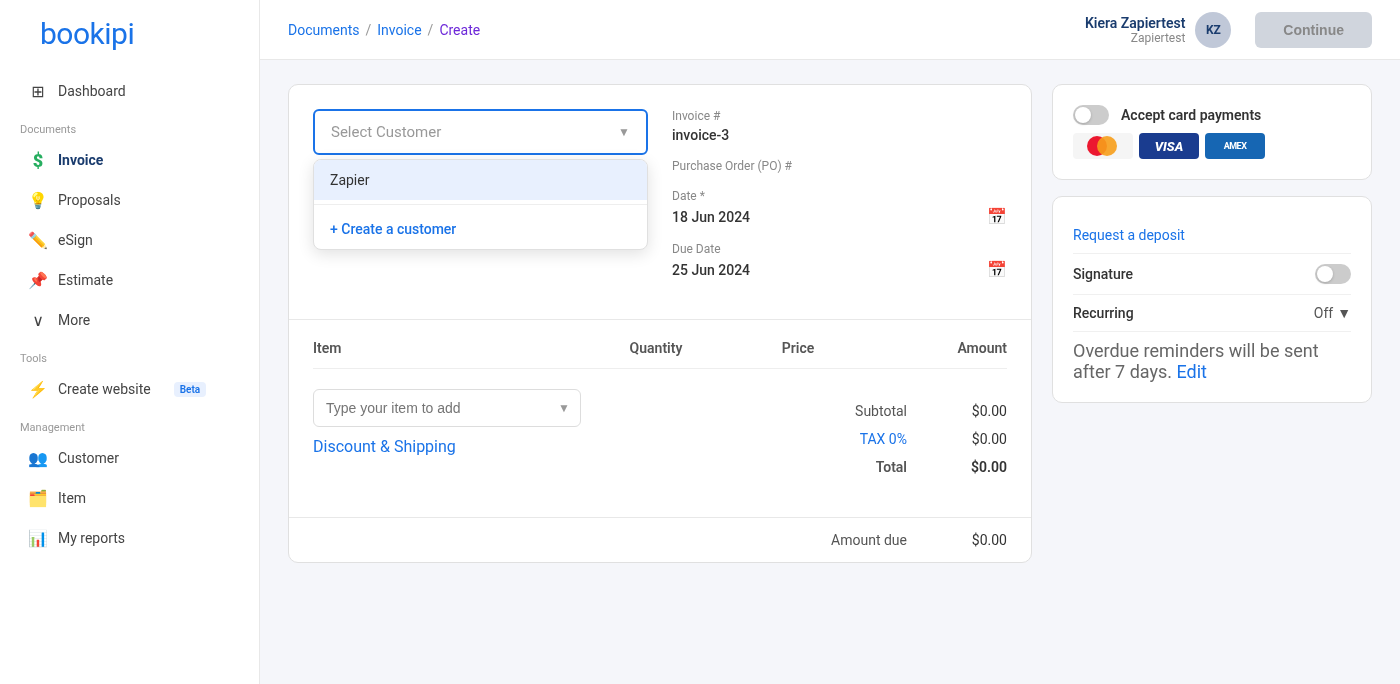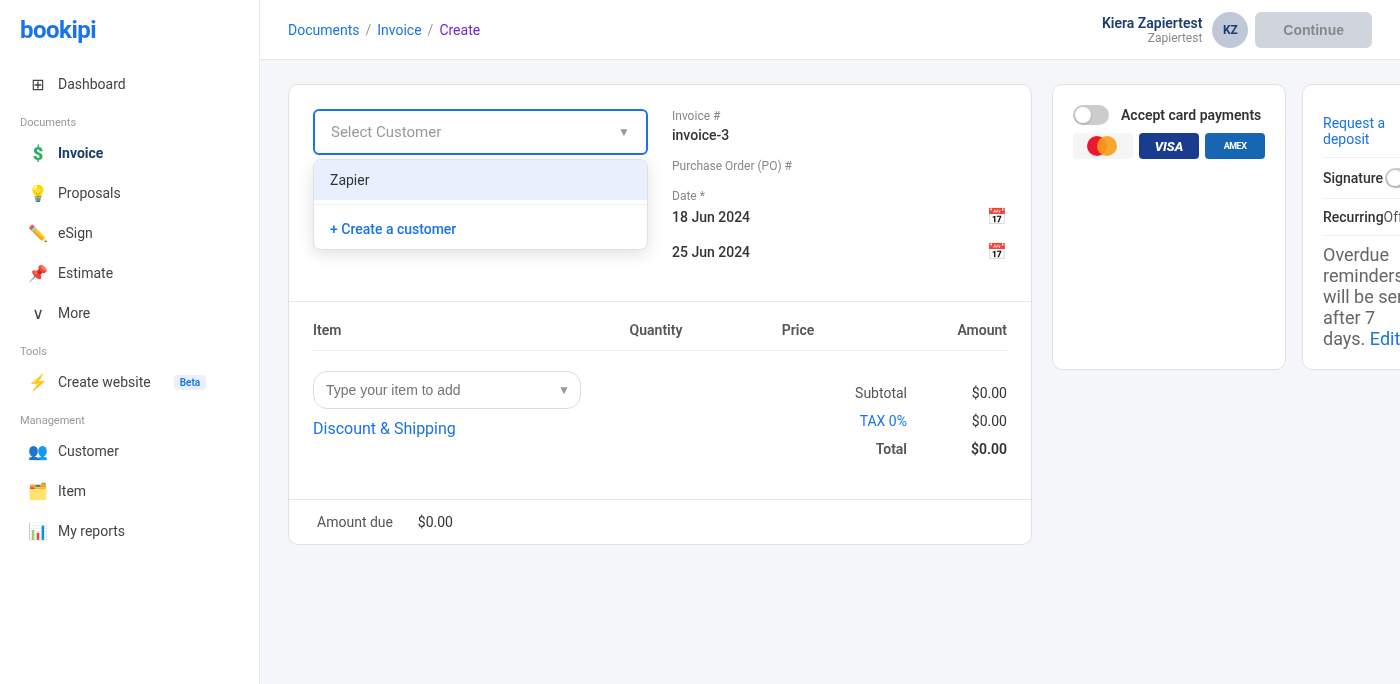--- a/index.html
+++ b/index.html
@@ -1,37 +1,37 @@
 <!DOCTYPE html>
 <html><head>
   <meta charset="utf-8">
   <style>
     * { box-sizing: border-box; margin: 0; padding: 0; }
     body { font-family: -apple-system, BlinkMacSystemFont, 'Segoe UI', Roboto, sans-serif; background: #f5f6fa; color: #333; font-size: 14px; display: flex; height: 100vh; overflow: hidden; }
 
     
     .sidebar { width: 260px; min-width: 260px; background: #fff; border-right: 1px solid #e8e8e8; display: flex; flex-direction: column; padding: 16px 0; height: 100vh; overflow-y: auto; }
-    .logo { padding: 0 20px 20px 20px; font-size: 24px; font-weight: 700; color: #1a3c6e; letter-spacing: -0.5px; }
+    .logo { padding: 0 20px 20px 20px; font-size: 30px; font-weight: 400; color: #1a3c6e; letter-spacing: -0.5px; margin-left: 20px; }
     .logo span { color: #1a73e8; }
     .nav-item { display: flex; align-items: center; gap: 10px; padding: 9px 20px; cursor: pointer; border-radius: 6px; margin: 1px 8px; color: #444; }
     .nav-item.active { font-weight: 700; color: #1a3c6e; }
     .nav-section-label { padding: 12px 20px 4px 20px; font-size: 11px; color: #999; text-transform: none; letter-spacing: 0; }
     .nav-icon { width: 20px; height: 20px; display: flex; align-items: center; justify-content: center; font-size: 16px; }
     .beta-badge { background: #e8f0fe; color: #1a73e8; font-size: 10px; padding: 2px 6px; border-radius: 4px; font-weight: 600; margin-left: 13px; }
 
     
     .main { flex: 1; display: flex; flex-direction: column; overflow: hidden; }
 
     
     .topbar { background: #fff; border-bottom: 1px solid #e8e8e8; padding: 0 28px; height: 60px; display: flex; align-items: center; justify-content: space-between; }
     .breadcrumb { display: flex; align-items: center; gap: 6px; font-size: 14px; }
     .breadcrumb a { color: #1a73e8; text-decoration: none; }
     .breadcrumb span { color: #999; }
     .breadcrumb .current { color: #6d28d9; }
-    .topbar-right { display: flex; align-items: center; gap: 7px; margin-left: 41px; }
+    .topbar-right { display: flex; align-items: center; gap: 24px; margin-left: 41px; }
     .user-info { display: flex; align-items: center; gap: 10px; }
     .user-text { text-align: right; }
     .user-name { font-weight: 600; font-size: 14px; color: #1a3c6e; }
     .user-sub { font-size: 12px; color: #888; }
     .avatar { width: 36px; height: 36px; background: #c0c8d8; border-radius: 50%; display: flex; align-items: center; justify-content: center; font-size: 12px; font-weight: 700; color: #1a3c6e; }
     .continue-btn { background: #d0d5dd; color: #888; border: none; padding: 10px 28px; border-radius: 6px; font-size: 14px; font-weight: 600; cursor: not-allowed; }
 
     
     .content { flex: 1; overflow-y: auto; padding: 24px 28px; display: flex; gap: 20px; align-items: flex-start; }
 
@@ -58,39 +58,39 @@
     .calendar-icon { color: #888; font-size: 16px; cursor: pointer; }
 
     
     .invoice-items { padding: 20px 24px; }
     .table-header { display: grid; grid-template-columns: 2fr 1fr 1fr 1fr; gap: 8px; padding: 0 0 12px 0; border-bottom: 1px solid #eee; margin-bottom: 12px; }
     .table-header span { font-weight: 600; color: #555; font-size: 14px; }
     .table-header span:not(:first-child) { text-align: center; }
     .table-header span:last-child { text-align: right; }
 
     .item-row { display: grid; grid-template-columns: 2fr 1fr 1fr 1fr; gap: 8px; align-items: start; padding: 8px 0; }
-    .item-input-wrap { position: relative; display: flex; align-items: center; border: 1px solid #ddd; border-radius: 14px; background: #fff; }
+    .item-input-wrap { position: relative; display: flex; align-items: center; border: 1px solid #ddd; border-radius: 6px; background: #fff; }
     .item-input { border: none; outline: none; padding: 10px 12px; font-size: 14px; color: #999; background: transparent; flex: 1; }
     .item-input-chevron { padding: 0 10px; color: #999; font-size: 12px; cursor: pointer; }
 
     .totals-section { padding: 8px 0 0 0; }
     .total-row { display: flex; justify-content: flex-end; gap: 40px; padding: 6px 0; font-size: 14px; }
     .total-label { color: #555; min-width: 80px; text-align: right; }
     .total-value { color: #333; min-width: 60px; text-align: right; font-weight: 400; }
     .total-row.total-final .total-label, .total-row.total-final .total-value { font-weight: 600; }
     .tax-link { color: #1a73e8; text-decoration: none; cursor: pointer; }
 
     .discount-link { color: #1a73e8; text-decoration: none; font-size: 16px; cursor: pointer; margin-top: 4px; display: inline-block; }
 
-    .amount-due-row { border-top: 1px solid #e8e8e8; margin: 8px 0 0 0; padding: 14px 24px; display: flex; justify-content: flex-start; }
+    .amount-due-row { border-top: 1px solid #e8e8e8; margin: 8px 0 0 0; padding: 14px 24px; display: flex; justify-content: flex-end; gap: 40px; }
     .amount-due-label { color: #555; font-size: 14px; min-width: 80px; text-align: right; }
     .amount-due-value { color: #333; font-size: 14px; min-width: 60px; text-align: right; }
 
     
-    .right-panel { width: 320px; min-width: 320px; display: flex; flex-direction: row; gap: 16px; }
+    .right-panel { width: 320px; min-width: 320px; display: flex; flex-direction: column; gap: 16px; }
     .panel-card { background: #fff; border-radius: 10px; border: 1px solid #e0e0e0; padding: 20px; }
     .card-payment { display: flex; align-items: center; gap: 12px; }
     .toggle { width: 36px; height: 20px; background: #ccc; border-radius: 10px; position: relative; cursor: pointer; flex-shrink: 0; }
     .toggle-knob { width: 16px; height: 16px; background: #fff; border-radius: 50%; position: absolute; top: 2px; left: 2px; transition: left 0.2s; box-shadow: 0 1px 3px rgba(0,0,0,0.2); }
     .payment-text { font-size: 14px; font-weight: 600; color: #333; }
     .payment-icons { display: flex; gap: 6px; margin-top: 8px; }
     .cc-icon { width: 60px; height: 26px; border-radius: 4px; display: flex; align-items: center; justify-content: center; font-size: 10px; font-weight: 700; }
     .cc-mastercard { background: #f5f5f5; }
     .cc-visa { background: #1a3c8f; color: #fff; font-style: italic; font-size: 13px; font-weight: 800; }
     .cc-amex { background: #1666b3; color: #fff; font-size: 9px; font-weight: 700; letter-spacing: -0.5px; }
@@ -216,20 +216,21 @@
             <div class="field-label">Purchase Order (PO) #</div>
           </div>
           <div class="field-group">
             <div class="field-label">Date *</div>
             <div class="field-row">
               <div class="field-value">18 Jun 2024</div>
               <span class="calendar-icon">📅</span>
             </div>
           </div>
           <div class="field-group">
+            <div class="field-label">Due Date</div>
             <div class="field-row">
               <div class="field-value">25 Jun 2024</div>
               <span class="calendar-icon">📅</span>
             </div>
           </div>
         </div>
       </div>
 
       <div class="invoice-items">
         <div class="table-header">

